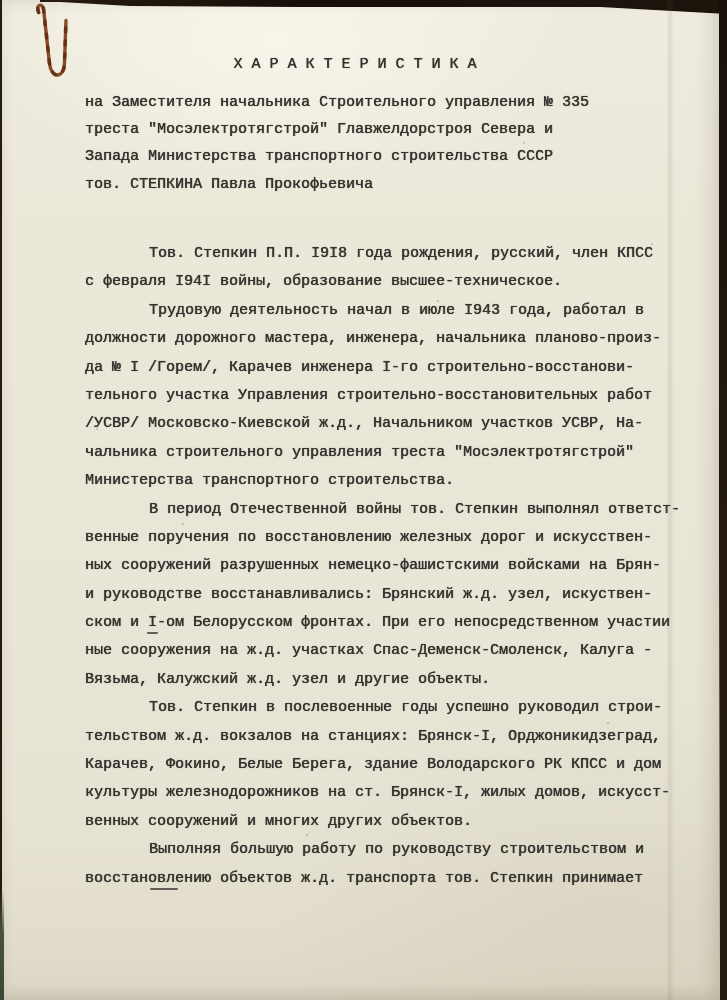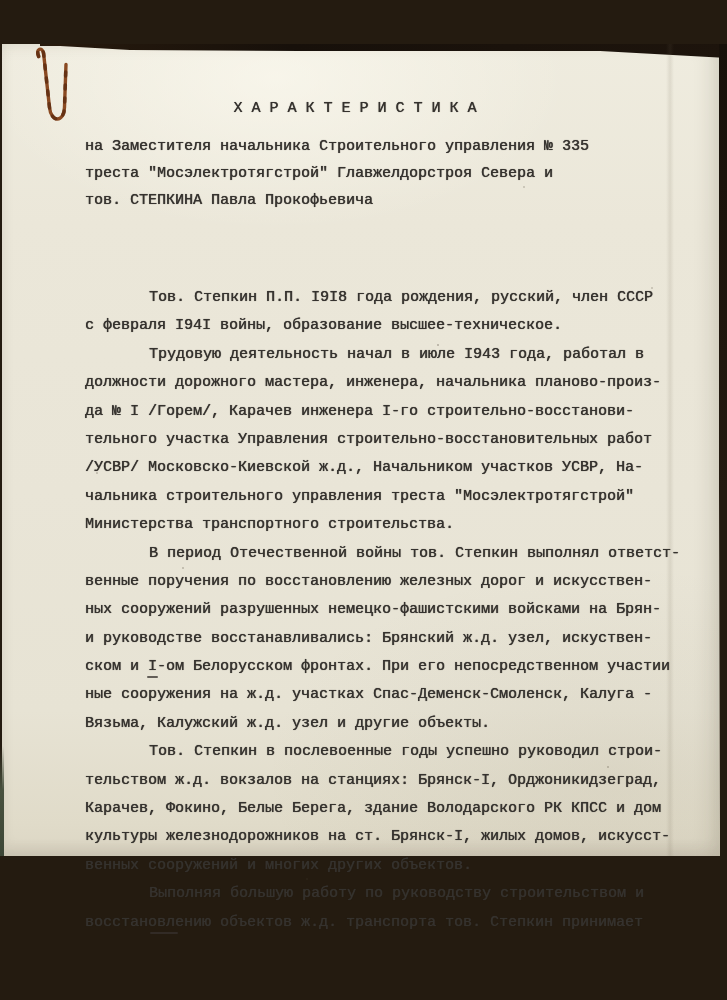--- a/index.html
+++ b/index.html
@@ -7,22 +7,21 @@
     padding: 0;
     width: 727px;
     height: 1000px;
     overflow: hidden;
     background: #241b10;
     font-family: "Liberation Mono", "DejaVu Sans Mono", monospace;
   }
   .stage {
     position: relative;
     width: 727px;
-    height: 812px;
-    margin-top: 44px;
+    height: 1000px;
   }
   
   .paper {
     position: absolute;
     top: 0; bottom: 0;
     left: 2px; right: 7px;
     background:
       radial-gradient(ellipse 420px 220px at 38% 4%, rgba(255,253,244,0.55), rgba(255,253,244,0) 70%),
       radial-gradient(ellipse 500px 300px at 85% 90%, rgba(120,110,85,0.08), rgba(120,110,85,0) 70%),
       linear-gradient(180deg, #efecdf 0%, #ebe7d9 22%, #e9e5d7 55%, #e7e3d4 82%, #e0dbc9 96%, #dcd6c4 100%);
@@ -140,25 +139,26 @@
   <svg class="paperclip" width="46" height="98" viewBox="0 0 46 98">
     <path d="M 10 11 C 7 3 14 1 15 8 L 19 62 C 20 78 33 78 34 63 L 37 20" fill="none" stroke="#8a4a22" stroke-width="3.4" stroke-linecap="round"></path>
     <path d="M 10 11 C 7 3 14 1 15 8 L 19 62 C 20 78 33 78 34 63 L 37 20" fill="none" stroke="#5c2c12" stroke-width="3.6" stroke-linecap="round" stroke-dasharray="4 9" opacity="0.8"></path>
   </svg>
 
   <div class="doc-title ink">Х А Р А К Т Е Р И С Т И К А</div>
 
   <div class="doc-subtitle ink">
     <div class="line">на Заместителя начальника Строительного управления № 335</div>
     <div class="line">треста "Мосэлектротягстрой" Главжелдорстроя Севера и</div>
+    <div class="line">Запада Министерства транспортного строительства СССР</div>
     <div class="line">тов. СТЕПКИНА Павла Прокофьевича</div>
   </div>
 
   <div class="doc-body ink">
-    <div class="line indent">Тов. Степкин П.П. I9I8 года рождения, русский, член СССР</div>
+    <div class="line indent">Тов. Степкин П.П. I9I8 года рождения, русский, член КПСС</div>
     <div class="line">с февраля I94I войны, образование высшее-техническое.</div>
     <div class="line indent">Трудовую деятельность начал в июле I943 года, работал в</div>
     <div class="line">должности дорожного мастера, инженера, начальника планово-произ-</div>
     <div class="line">да № I /Горем/, Карачев инженера I-го строительно-восстанови-</div>
     <div class="line">тельного участка Управления строительно-восстановительных работ</div>
     <div class="line">/УСВР/ Московско-Киевской ж.д., Начальником участков УСВР, На-</div>
     <div class="line">чальника строительного управления треста "Мосэлектротягстрой"</div>
     <div class="line">Министерства транспортного строительства.</div>
     <div class="line indent">В период Отечественной войны тов. Степкин выполнял ответст-</div>
     <div class="line">венные поручения по восстановлению железных дорог и искусствен-</div>

